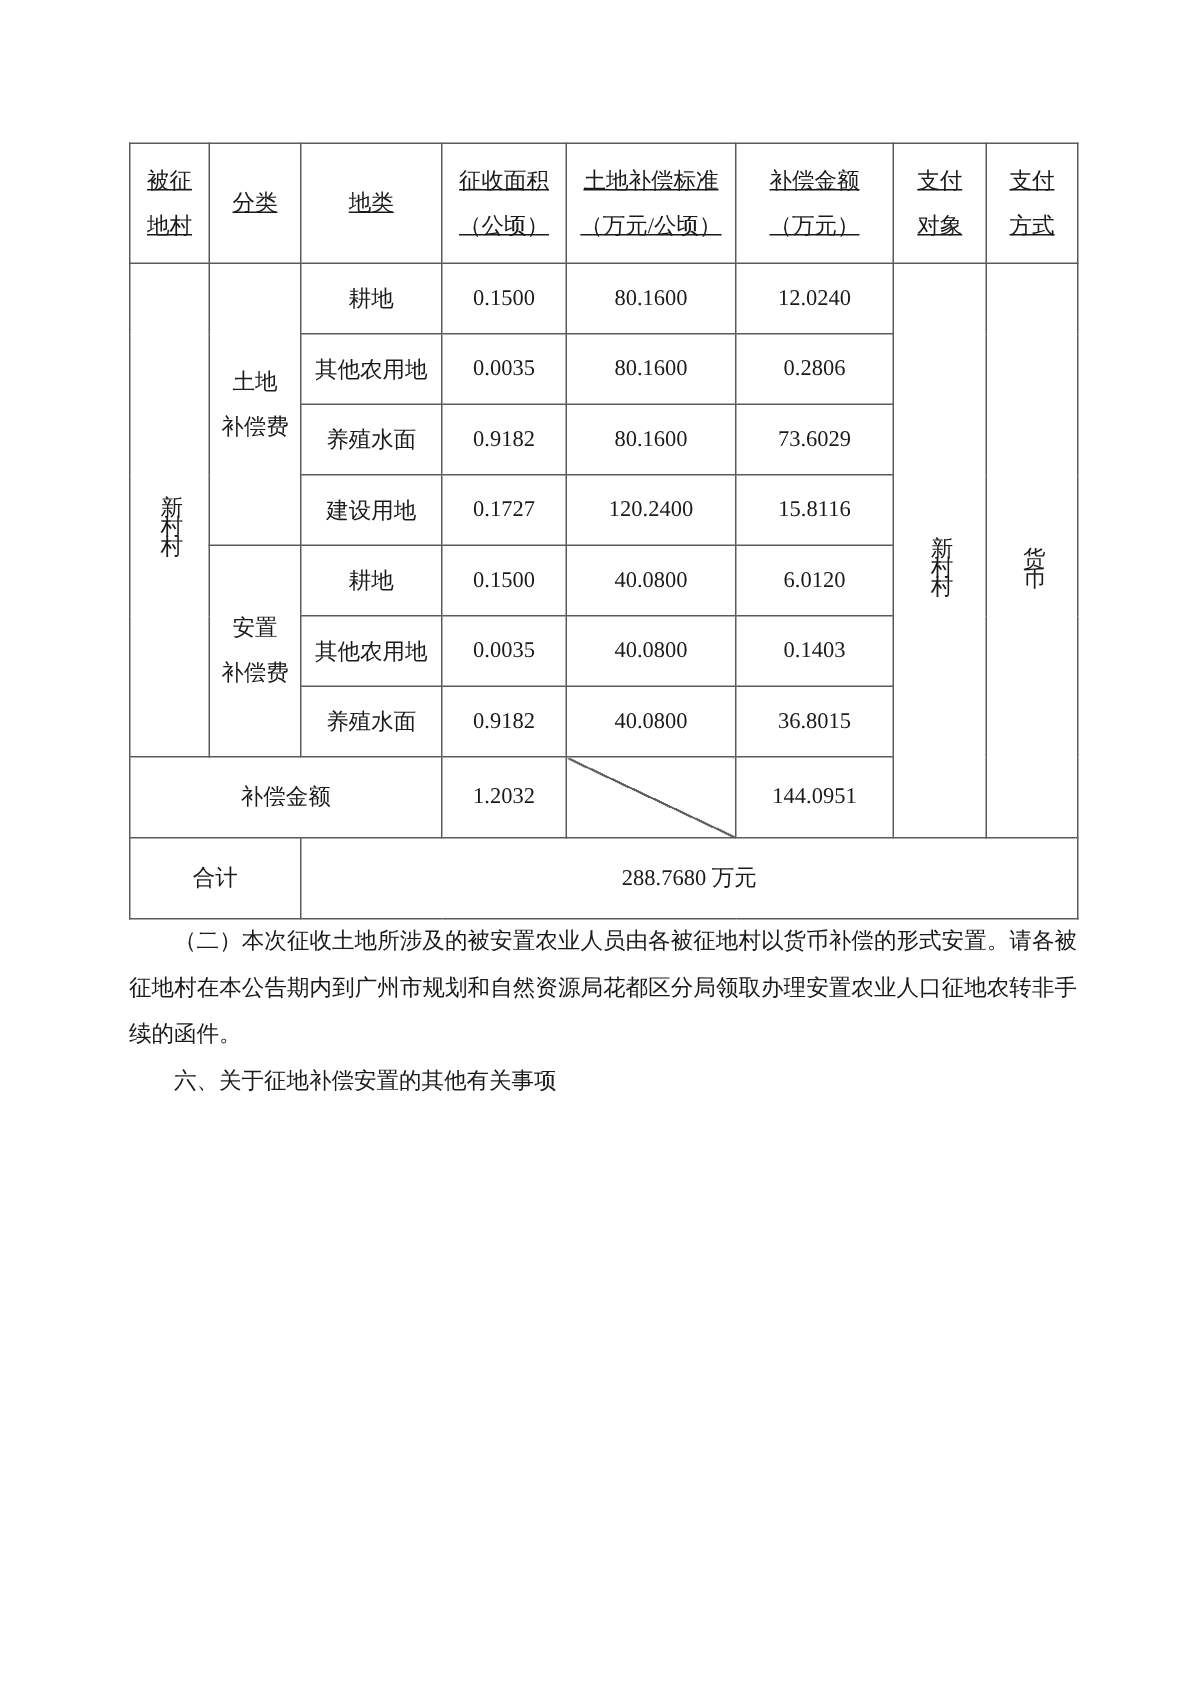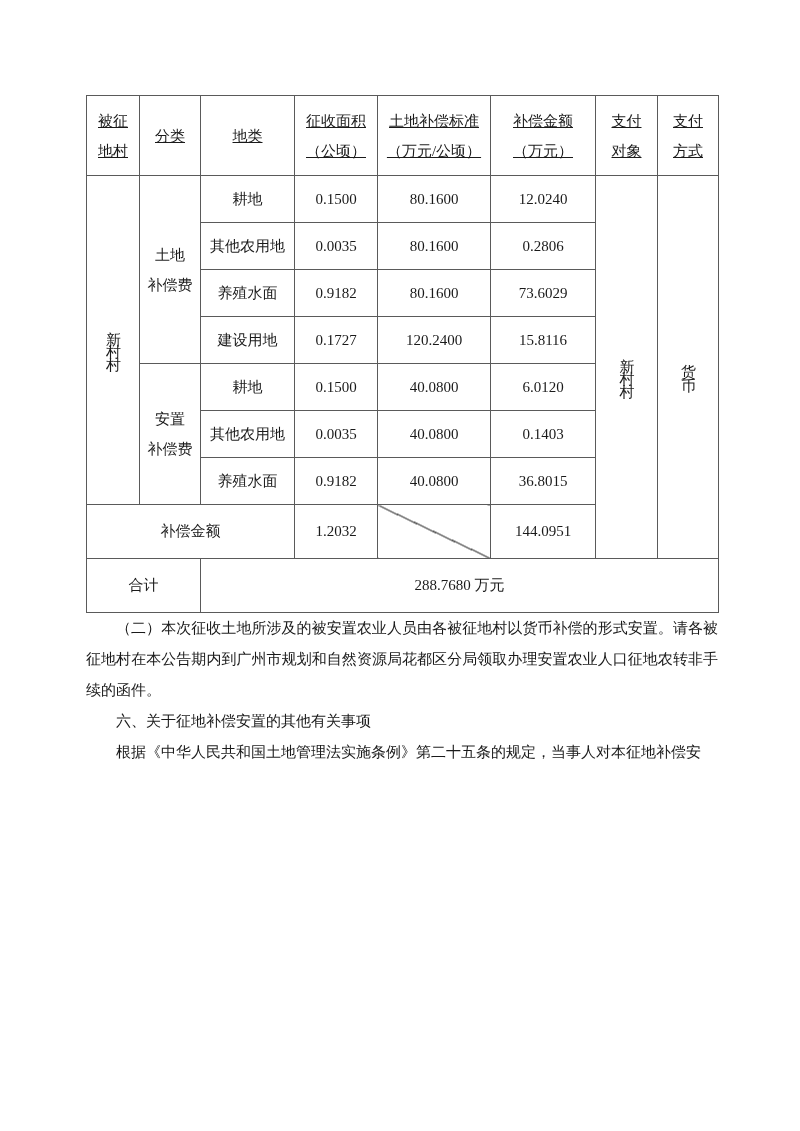--- a/index.html
+++ b/index.html
@@ -161,15 +161,14 @@
       <col style="width:135px">
         <col style="width:158px">
         <col style="width:194px">
         <col style="width:145px">
     </colgroup>
     <tbody>
   </tbody>
     </table>
 
   <p class="body-text">六、关于征地补偿安置的其他有关事项</p>
-  <p class="body-text">根据《中华人民共和国土地管理法实施条例》第二十五条的规定，当事人对本征地补偿安</p>
 
 </div>
 
 </body></html>

